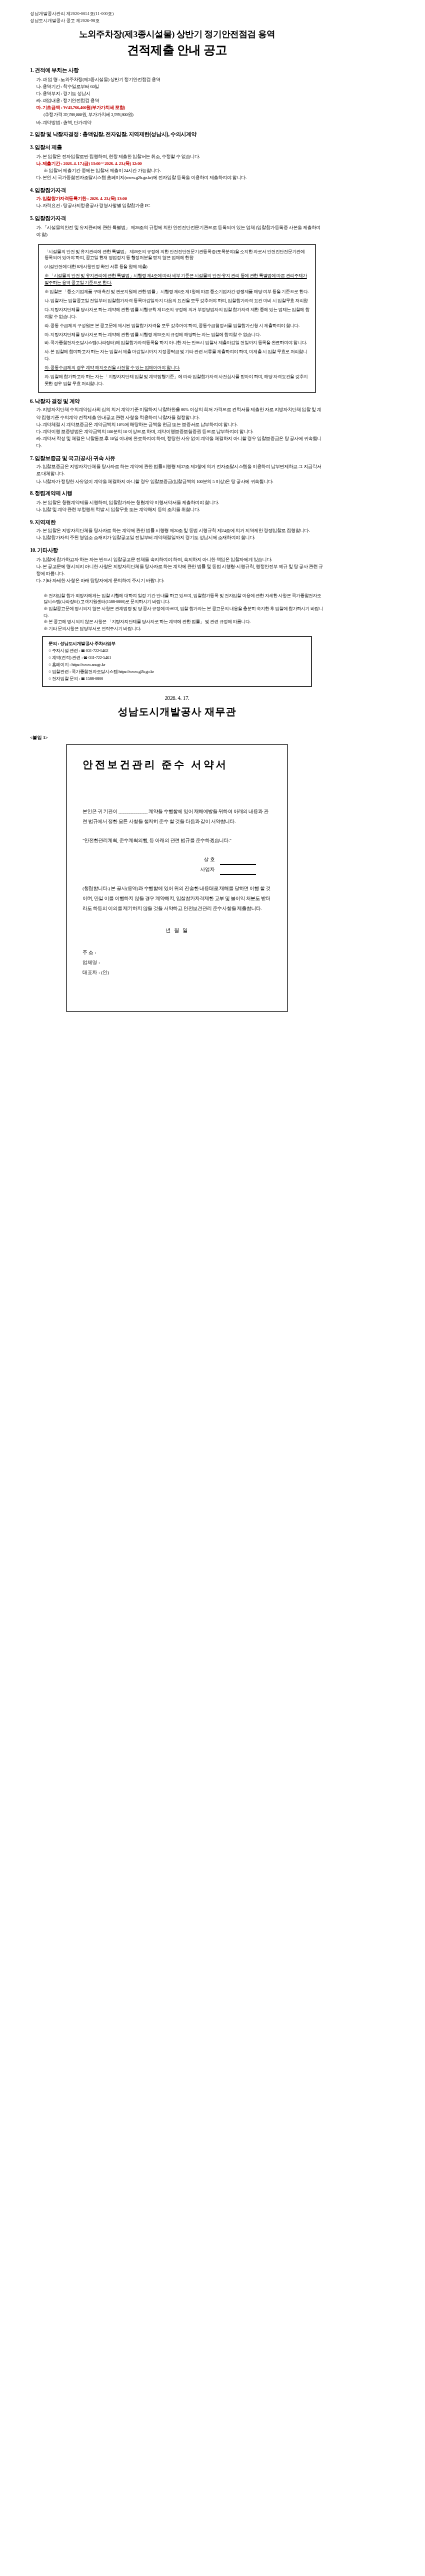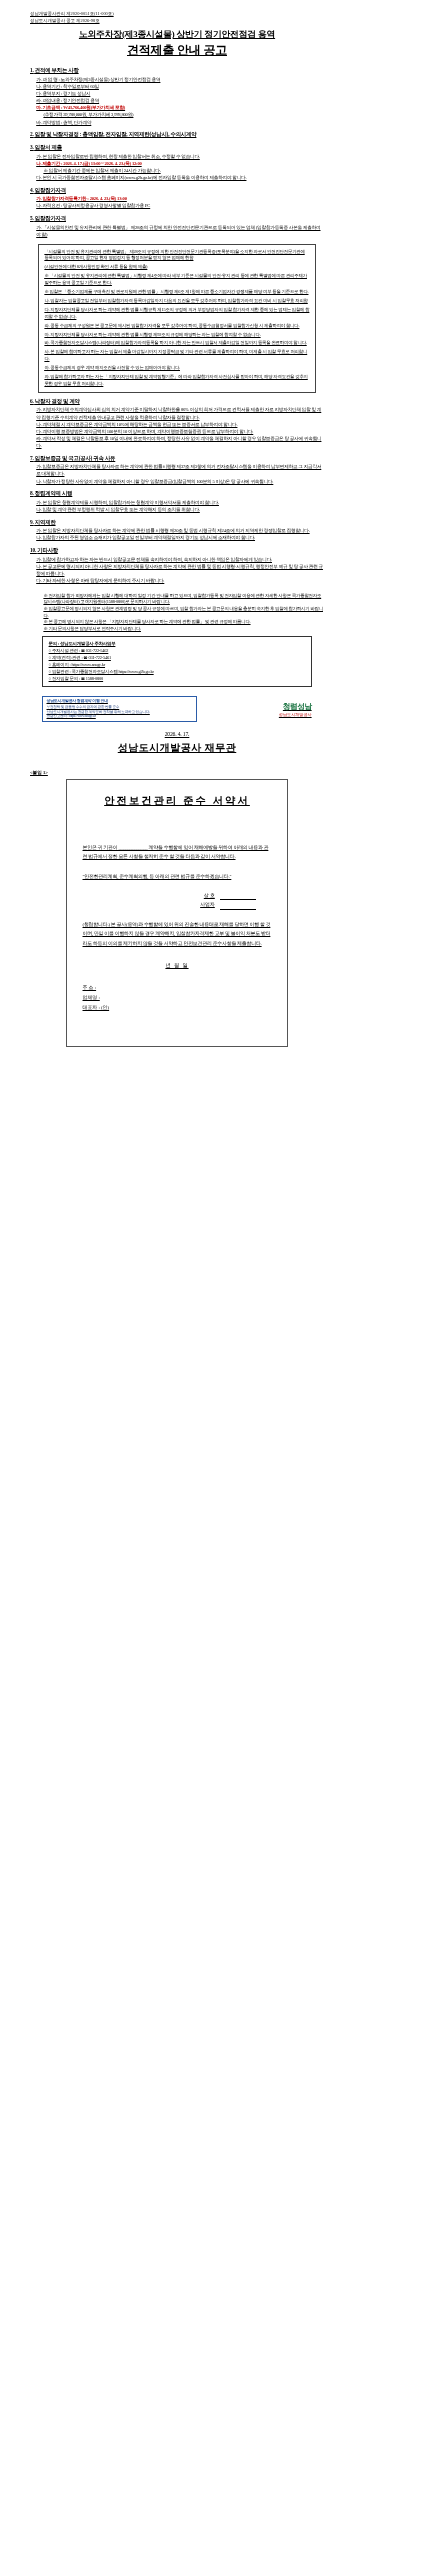--- a/index.html
+++ b/index.html
@@ -6,21 +6,20 @@
   body{
     font-family:"Liberation Serif", serif;
     color:#000;
     width:426px;
   }
   .page{
     width:354px;
     box-sizing:border-box;
     padding:11.3px 30px 20.6px 30px;
     position:relative;
-    text-decoration:underline;
   }
   .hdr-lines{
     font-size:4.4px;
     line-height:1.45;
     color:#111;
     margin-bottom:5.2px;
   }
   .hdr-lines div{white-space:nowrap;}
   .doc-title{
     text-align:center;
@@ -135,21 +134,20 @@
     font-weight:bold;
   }
   .attach-page{
     border:0.5px solid #555;
     margin:4.1px 36px 0 36px;
     padding:13.4px 15.5px 20.6px 15.5px;
     min-height:268px;
     box-sizing:border-box;
   }
   .attach-title{
-    text-align:center;
     font-size:10.3px;
     font-weight:bold;
     letter-spacing:2.1px;
     margin-bottom:35px;
   }
   .attach-p{
     font-size:4.9px;
     line-height:2.0;
     letter-spacing:-0.2px;
     margin-bottom:9.3px;
@@ -282,32 +280,20 @@
 
   <div class="contact-box">
     <div class="b">문의 : 성남도시개발공사 주차사업부</div>
     <div>○ 주차시설 관련 : ☎ 031-722-5462</div>
     <div>○ 계약(견적) 관련 : ☎ 031-722-5461</div>
     <div>○ 홈페이지 : https://www.snugc.kr</div>
     <div>○ 입찰관련 : 국가종합전자조달시스템 https://www.g2b.go.kr</div>
     <div>○ 전자입찰 문의 : ☎ 1588-0800</div>
   </div>
 
-  <div class="logo-row">
-    <div class="logo-left">
-      <div class="lg-title">성남도시개발공사 청렴계약 이행 안내</div>
-      <div>부정청탁 및 금품등 수수의 금지에 관한 법률 준수</div>
-      <div>성남도시개발공사는 청렴한 계약문화 정착을 위해 노력하고 있습니다.</div>
-      <div>청렴신고센터 : https://www.snugc.kr</div>
-    </div>
-    <div class="logo-right">
-      <span>청렴성남</span>
-      <span class="sub">성남도시개발공사</span>
-    </div>
-  </div>
 
   <div class="date-line">2026. 4. 17.</div>
   <div class="signer">성남도시개발공사 재무관</div>
 
   <div class="attach-label">&lt;붙임 1&gt;</div>
 
   <div class="attach-page">
     <div class="attach-title">안전보건관리 준수 서약서</div>
     <div class="attach-p">본인은 귀 기관이 _____________ 계약을 수행함에 있어 재해예방을 위하여 아래의 내용과 관련 법규에서 정한 모든 사항을 철저히 준수 할 것을 다음과 같이 서약합니다.</div>
     <div class="attach-p">"안전한관리계획, 준수계획의행, 등 아래의 관련 법규를 준수하겠습니다."</div>

